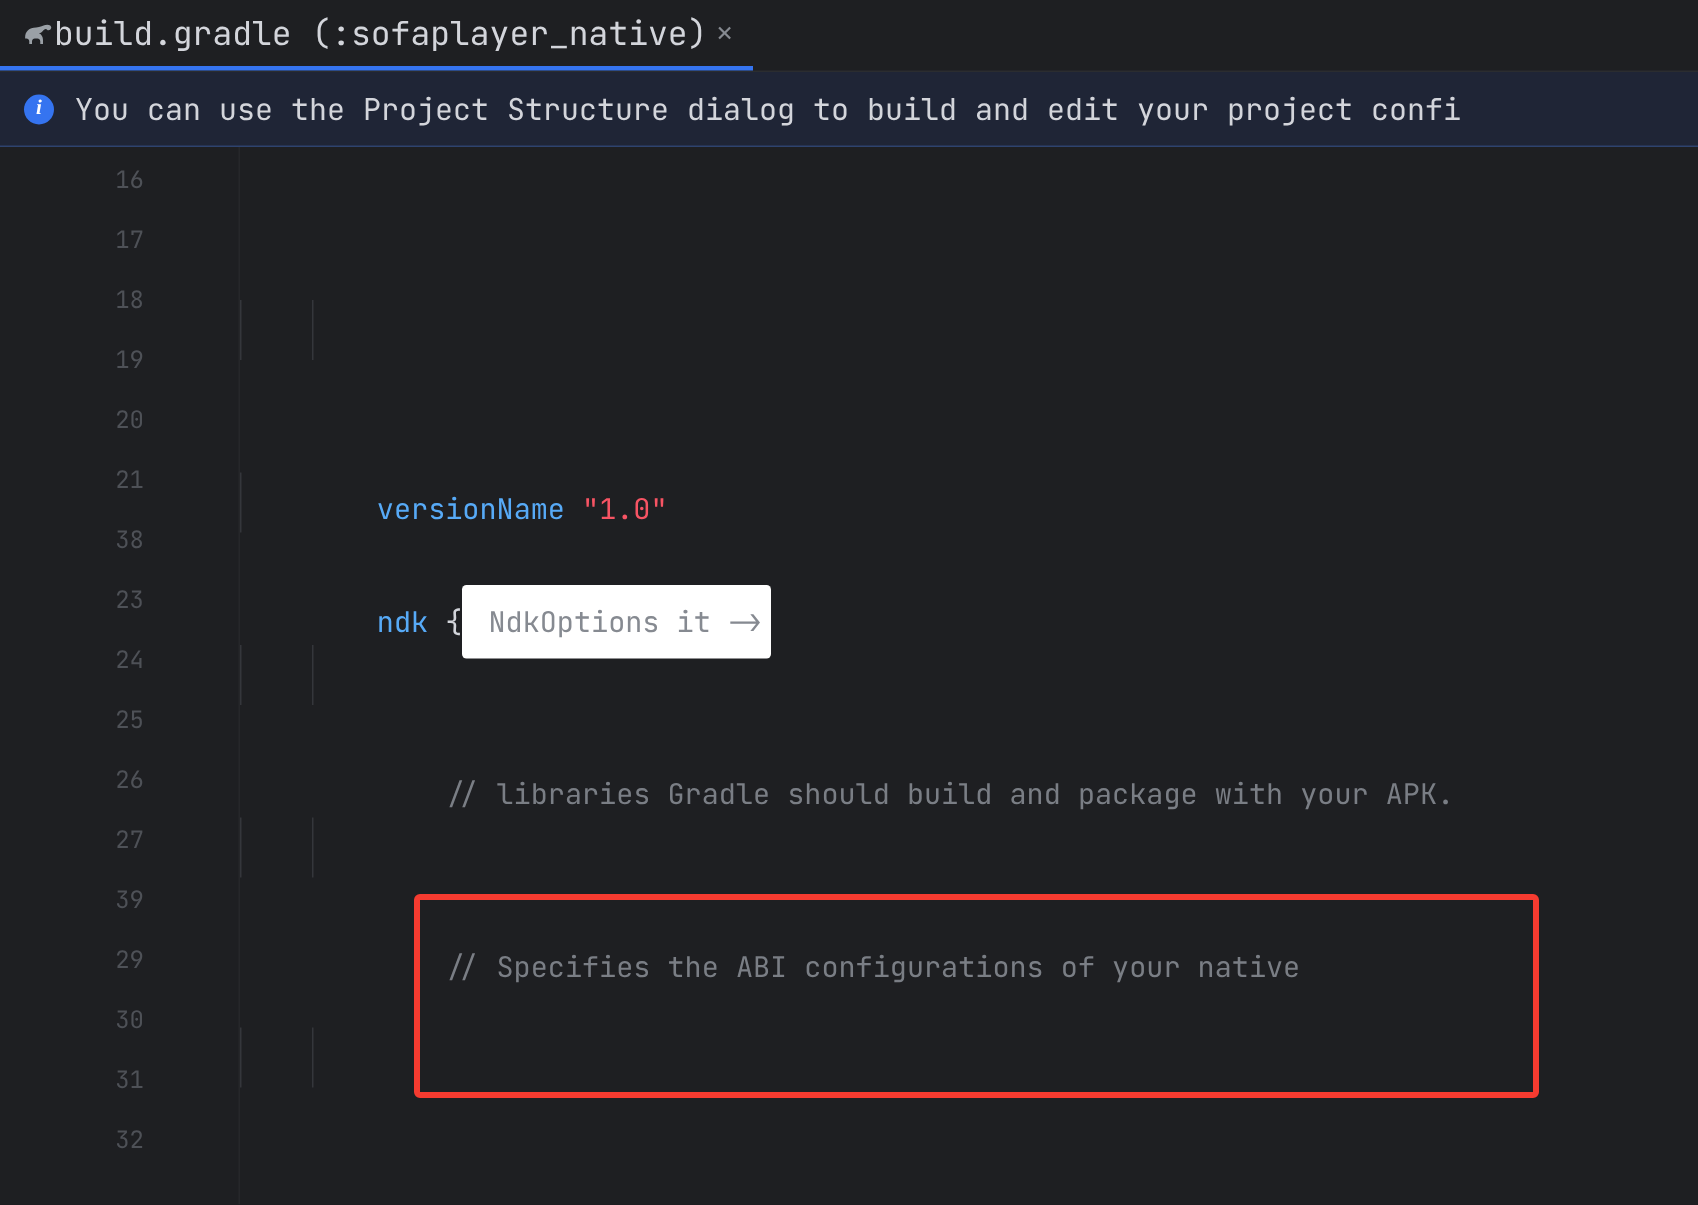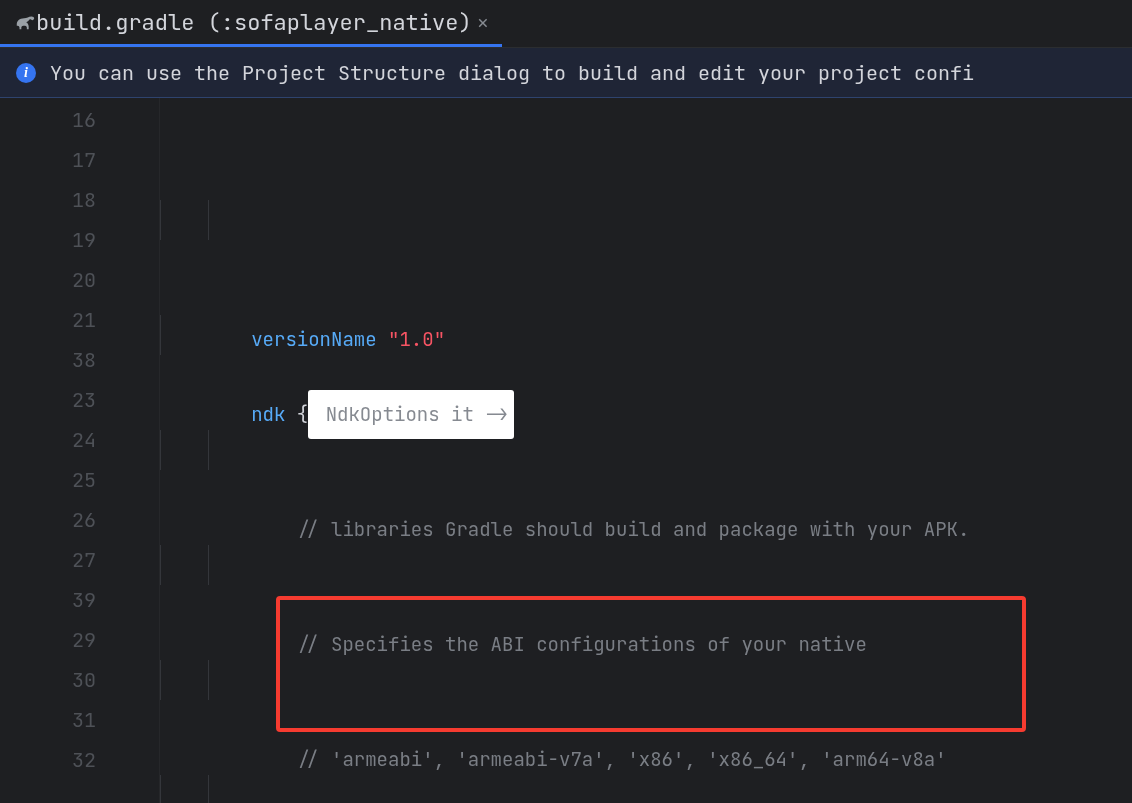--- a/index.html
+++ b/index.html
@@ -62,21 +62,21 @@
     width: 120px;
     flex: 0 0 120px;
     padding-top: 2px;
   }
   .gutter .ln {
     height: 40px;
     line-height: 40px;
     text-align: right;
     padding-right: 24px;
     color: #4e5157;
-    font-size: 20px;
+    font-size: 16px;
   }
   .foldbar {
     width: 40px;
     flex: 0 0 40px;
     border-right: 1px solid rgba(255,255,255,0.04);
   }
 
   .code {
     flex: 1;
     padding-top: 2px;
@@ -165,24 +165,20 @@
     <div class="row">
       <span class="indent-guide" style="left:0px"></span><span class="indent-guide" style="left:48px"></span>
       <span>      </span><span class="cmt">// libraries Gradle should build and package with your APK.</span>
     </div>
     
     <div class="row">
       <span class="indent-guide" style="left:0px"></span><span class="indent-guide" style="left:48px"></span>
       <span>      </span><span class="cmt">// Specifies the ABI configurations of your native</span>
     </div>
     
-    <div class="row">
-      <span class="indent-guide" style="left:0px"></span><span class="indent-guide" style="left:48px"></span>
-      <span>      </span><span class="cmt">// 'armeabi', 'armeabi-v7a', 'x86', 'x86_64', 'arm64-v8a'</span>
-    </div>
     
     <div class="row">
       <span class="indent-guide" style="left:0px"></span><span class="indent-guide" style="left:48px"></span>
       
     </div>
     
     
     
     
     

